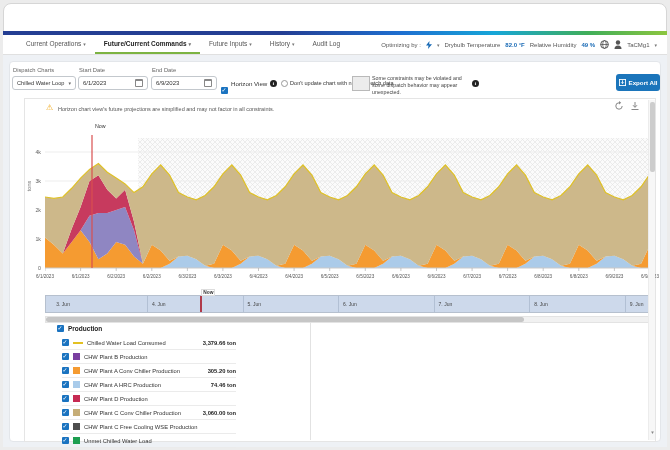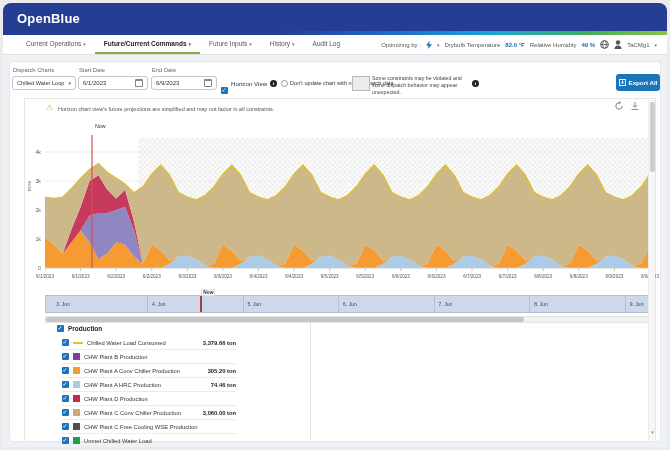--- a/index.html
+++ b/index.html
@@ -68,23 +68,20 @@
   #vscroll{left:648px;top:100px;width:7px;height:340px;background:#f7f7f7;border-left:1px solid #ececec;box-sizing:border-box;}
   #vscroll-thumb{position:absolute;left:1px;top:2px;width:5px;height:70px;background:#cdcdcd;border-radius:2px;}
   #vscroll-arrow{position:absolute;left:0;top:330px;width:7px;text-align:center;font-size:4.5px;color:#888;}
 </style>
 </head>
 <body>
 
 <div id="stage">
   <div class="abs" id="frame"></div>
 
-  <div class="abs" id="hdr">
-    <span class="title">OpenBlue</span>
-  </div>
   <div class="abs" id="strip"></div>
 
   <div class="abs" id="navbar">
     <div id="nav-tabs">
         <div class="tab">
           <span>Current Operations</span>
           <span class="caret">▾</span>
         </div>
         <div class="tab active">
           <span>Future/Current Commands</span>

